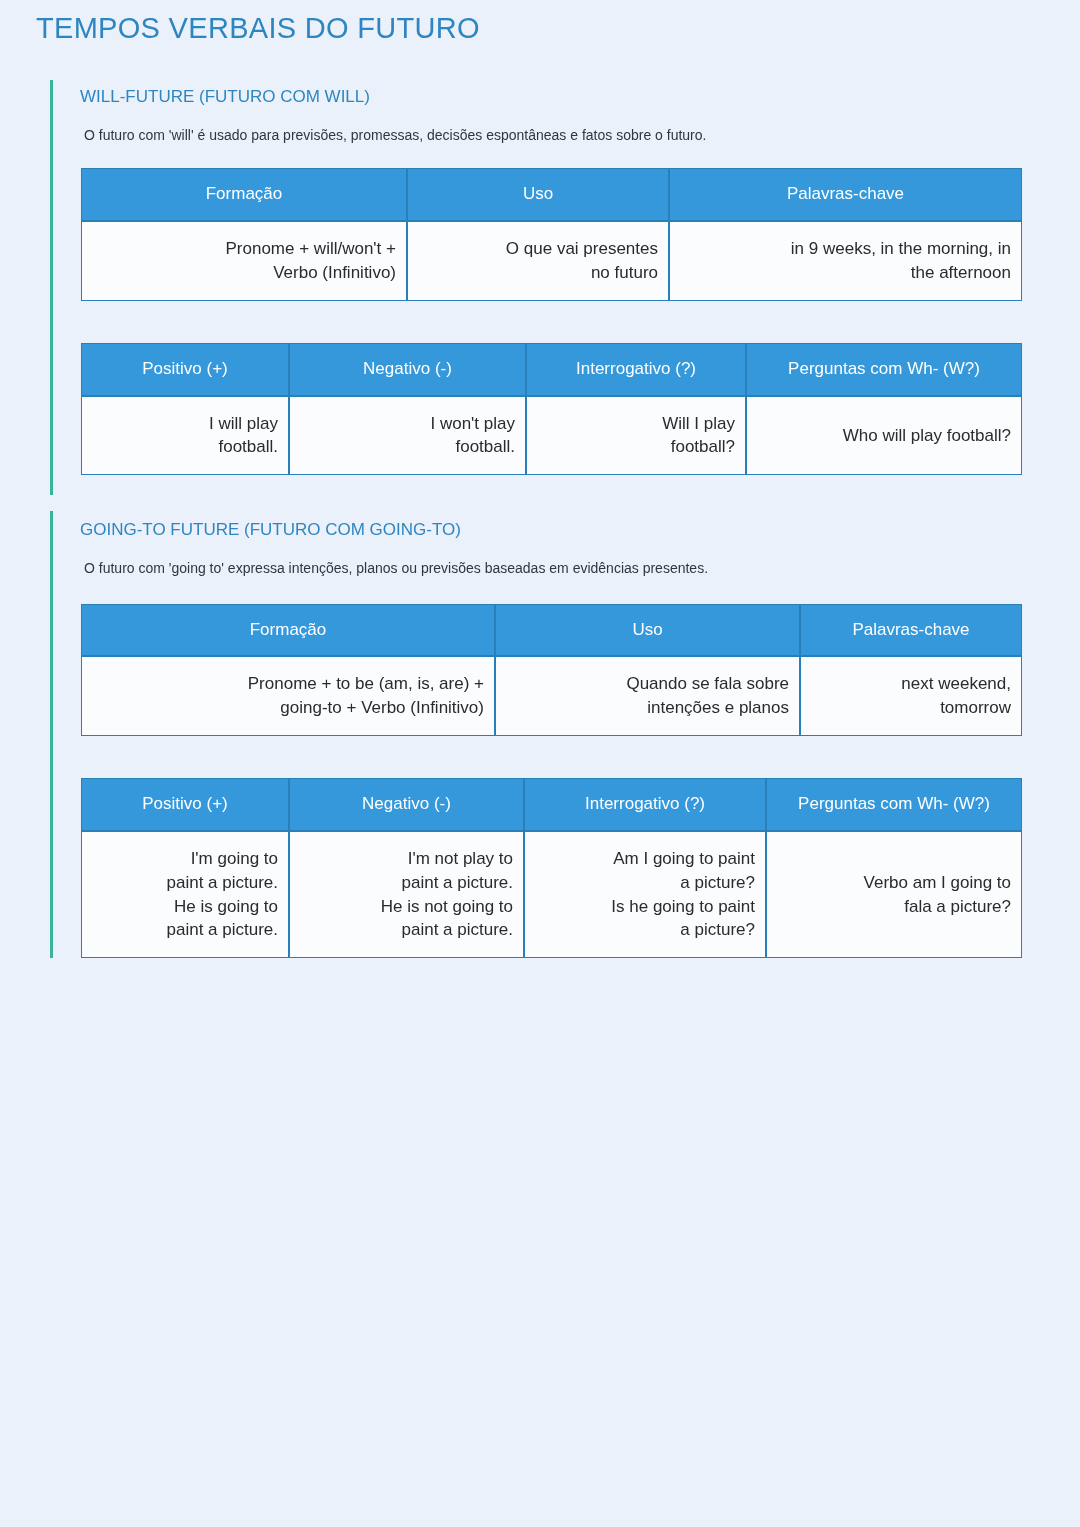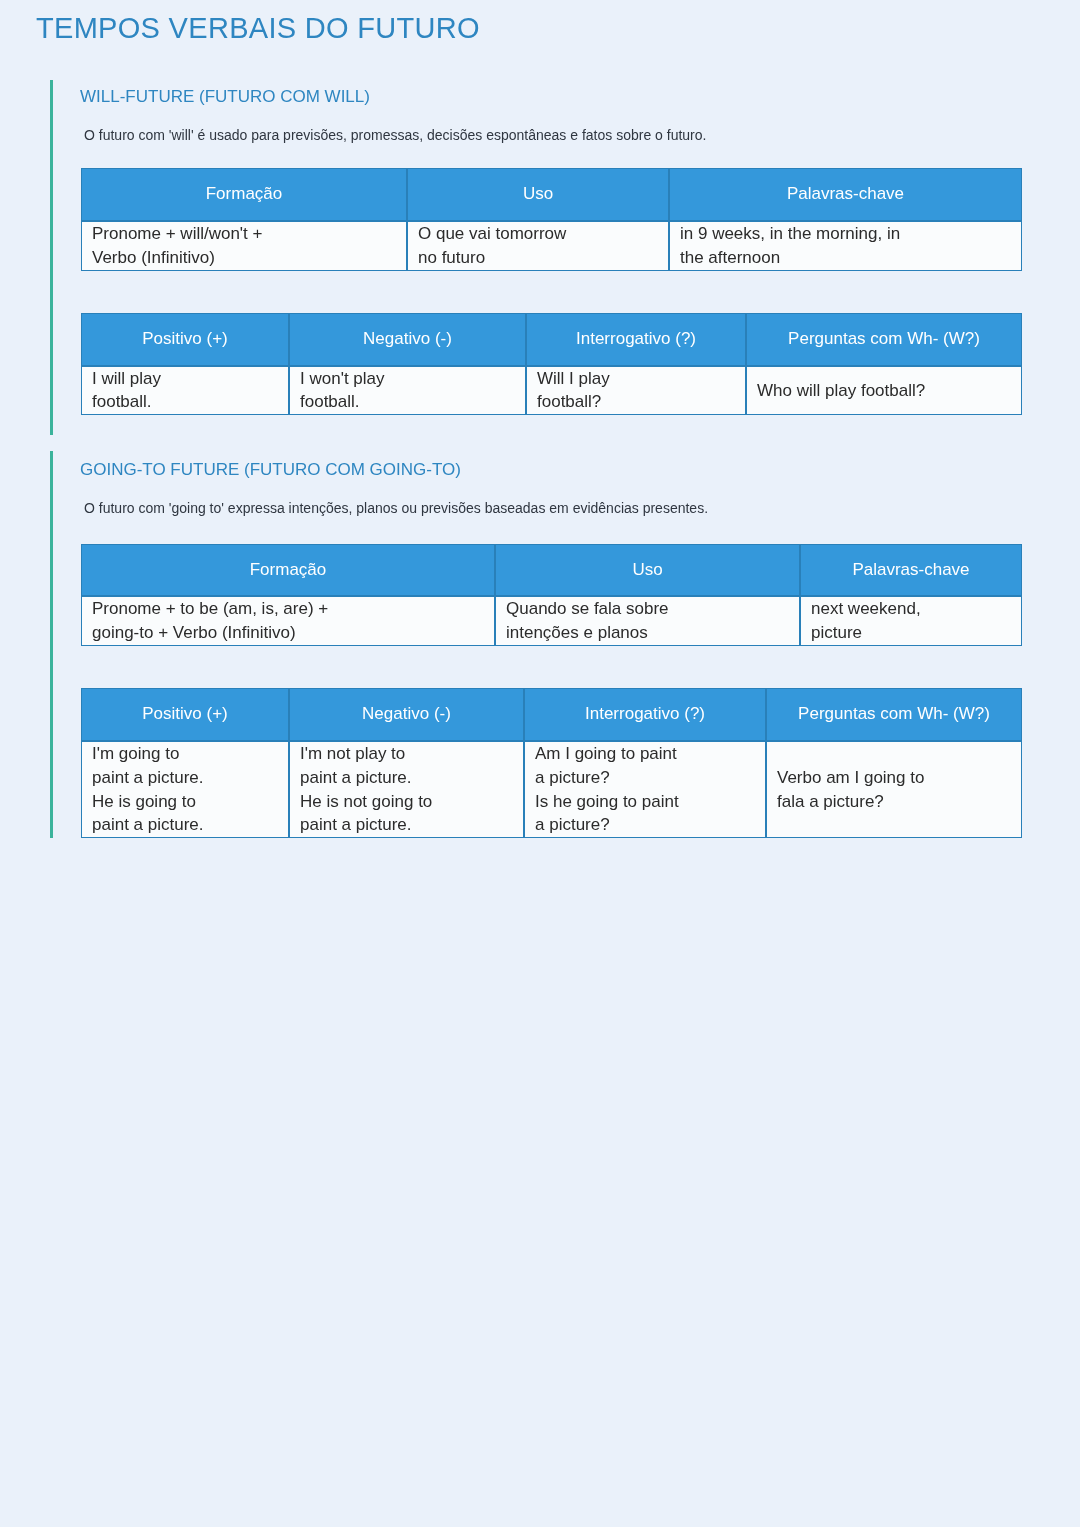--- a/index.html
+++ b/index.html
@@ -79,22 +79,22 @@
     text-align: center;
     padding: 14px 24px;
     border: 1px solid #2980b9;
     line-height: 1.35;
     vertical-align: middle;
   }
   .tbl .brow td {
     background: #fafcfd;
     color: #2b2b2b;
     font-size: 17px;
-    text-align: left;
-    padding: 0 10px;
+    text-align: right;
+    padding: 15px 10px;
     border: 1px solid #2980b9;
     line-height: 1.4;
     vertical-align: middle;
   }
   .tbl .brow td .ln { display: block; }
 
   .spacer-a { height: 20px; }
   .spacer-b { height: 18px; }
 
   .sec2 { margin-top: 16px; padding-top: 2px; }
@@ -125,21 +125,21 @@
           <th>Formação</th>
           <th>Uso</th>
           <th>Palavras-chave</th>
         </tr>
         <tr class="brow">
           <td>
             <span class="ln">Pronome + will/won't +</span>
             <span class="ln">Verbo (Infinitivo)</span>
           </td>
           <td>
-            <span class="ln">O que vai tomorrow</span>
+            <span class="ln">O que vai presentes</span>
             <span class="ln">no futuro</span>
           </td>
           <td>
             <span class="ln">in 9 weeks, in the morning, in</span>
             <span class="ln">the afternoon</span>
           </td>
         </tr>
       </tbody>
         </table>
 
@@ -204,21 +204,21 @@
           <td>
             <span class="ln">Pronome + to be (am, is, are) +</span>
             <span class="ln">going-to + Verbo (Infinitivo)</span>
           </td>
           <td>
             <span class="ln">Quando se fala sobre</span>
             <span class="ln">intenções e planos</span>
           </td>
           <td>
             <span class="ln">next weekend,</span>
-            <span class="ln">picture</span>
+            <span class="ln">tomorrow</span>
           </td>
         </tr>
       </tbody>
         </table>
 
       <div class="spacer-b"></div>
 
       <table class="tbl">
         <colgroup>
             <col style="width:208px">

